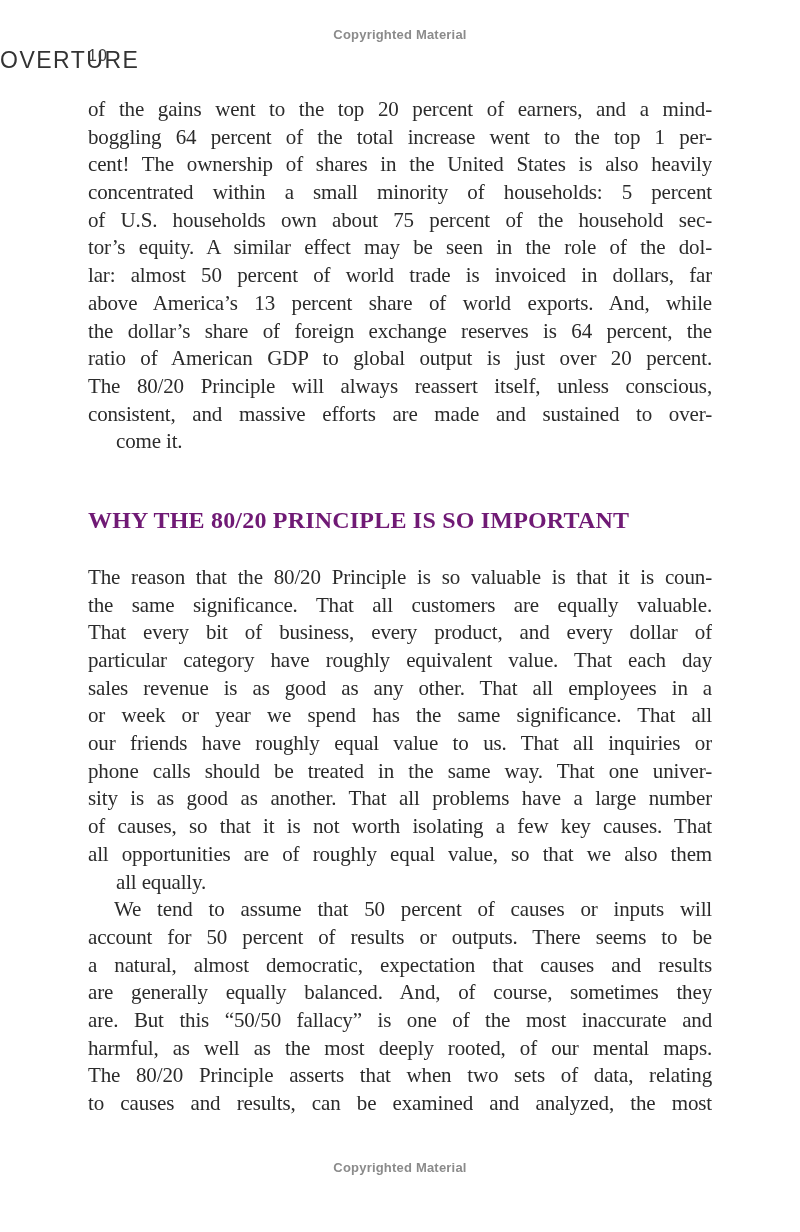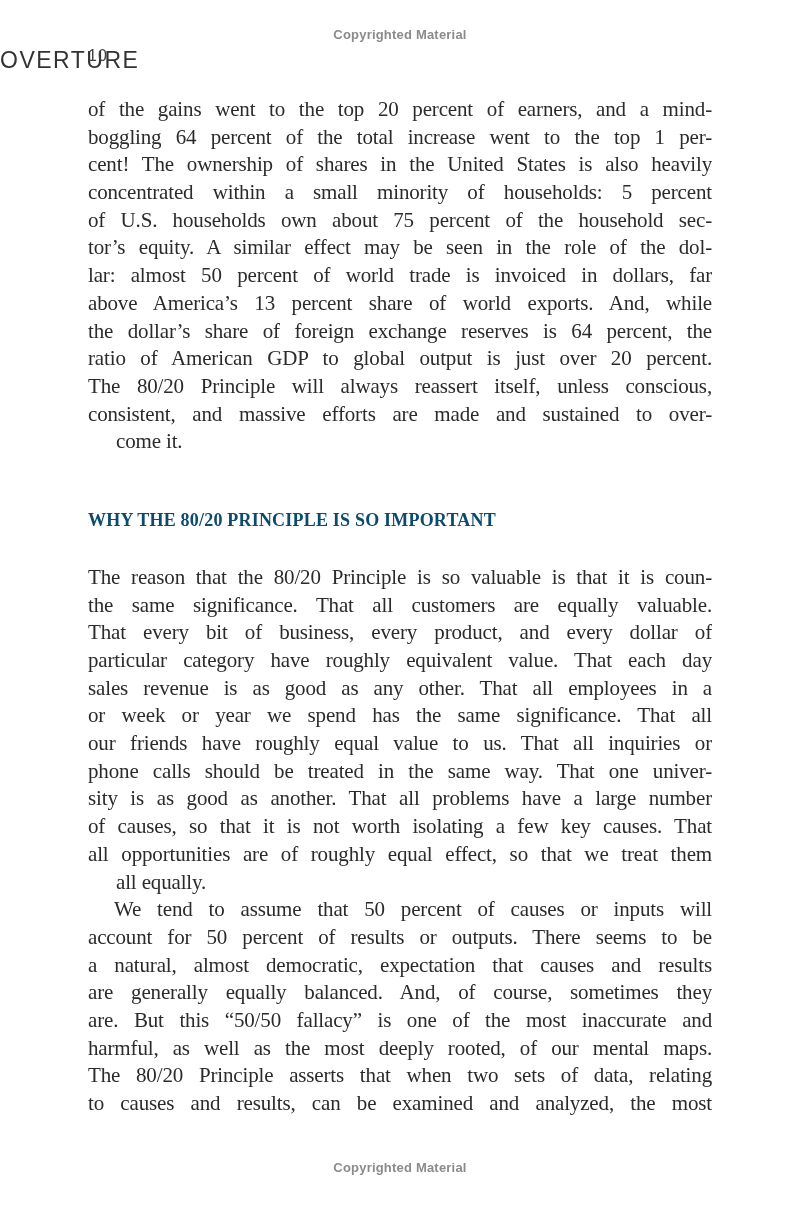--- a/index.html
+++ b/index.html
@@ -64,22 +64,22 @@
     display: inline-block;
     width: 100%;
     height: 0;
   }
   .line.nojust { text-align: left; margin-left: 28px; }
   .line.nojust::after { content: none; }
   .line.indent { text-indent: 26px; }
   .section-heading {
     font-family: "Liberation Serif", serif;
     font-weight: bold;
-    font-size: 18px;
-    color: #0c4a6e;
+    font-size: 24px;
+    color: #701a75;
     letter-spacing: 0.2px;
     margin: 50px 0 30px 0;
     line-height: 28px;
   }
 </style>
 </head>
 <body>
 
 <div class="notice notice-top">Copyrighted Material</div>
 
@@ -111,21 +111,21 @@
       <div class="line">The reason that the 80/20 Principle is so valuable is that it is coun-</div>
       <div class="line">the same significance. That all customers are equally valuable.</div>
       <div class="line">That every bit of business, every product, and every dollar of</div>
       <div class="line">particular category have roughly equivalent value. That each day</div>
       <div class="line">sales revenue is as good as any other. That all employees in a</div>
       <div class="line">or week or year we spend has the same significance. That all</div>
       <div class="line">our friends have roughly equal value to us. That all inquiries or</div>
       <div class="line">phone calls should be treated in the same way. That one univer-</div>
       <div class="line">sity is as good as another. That all problems have a large number</div>
       <div class="line">of causes, so that it is not worth isolating a few key causes. That</div>
-      <div class="line">all opportunities are of roughly equal effect, so that we treat them</div>
+      <div class="line">all opportunities are of roughly equal value, so that we also them</div>
       <div class="line nojust">all equally.</div>
     </div>
 
   <div class="para">
       <div class="line indent">We tend to assume that 50 percent of causes or inputs will</div>
       <div class="line">account for 50 percent of results or outputs. There seems to be</div>
       <div class="line">a natural, almost democratic, expectation that causes and results</div>
       <div class="line">are generally equally balanced. And, of course, sometimes they</div>
       <div class="line">are. But this “50/50 fallacy” is one of the most inaccurate and</div>
       <div class="line">harmful, as well as the most deeply rooted, of our mental maps.</div>

